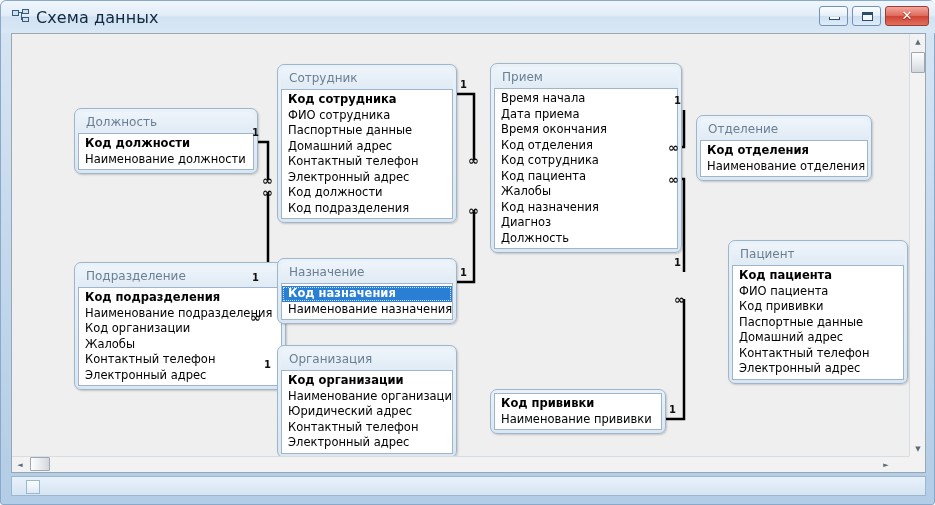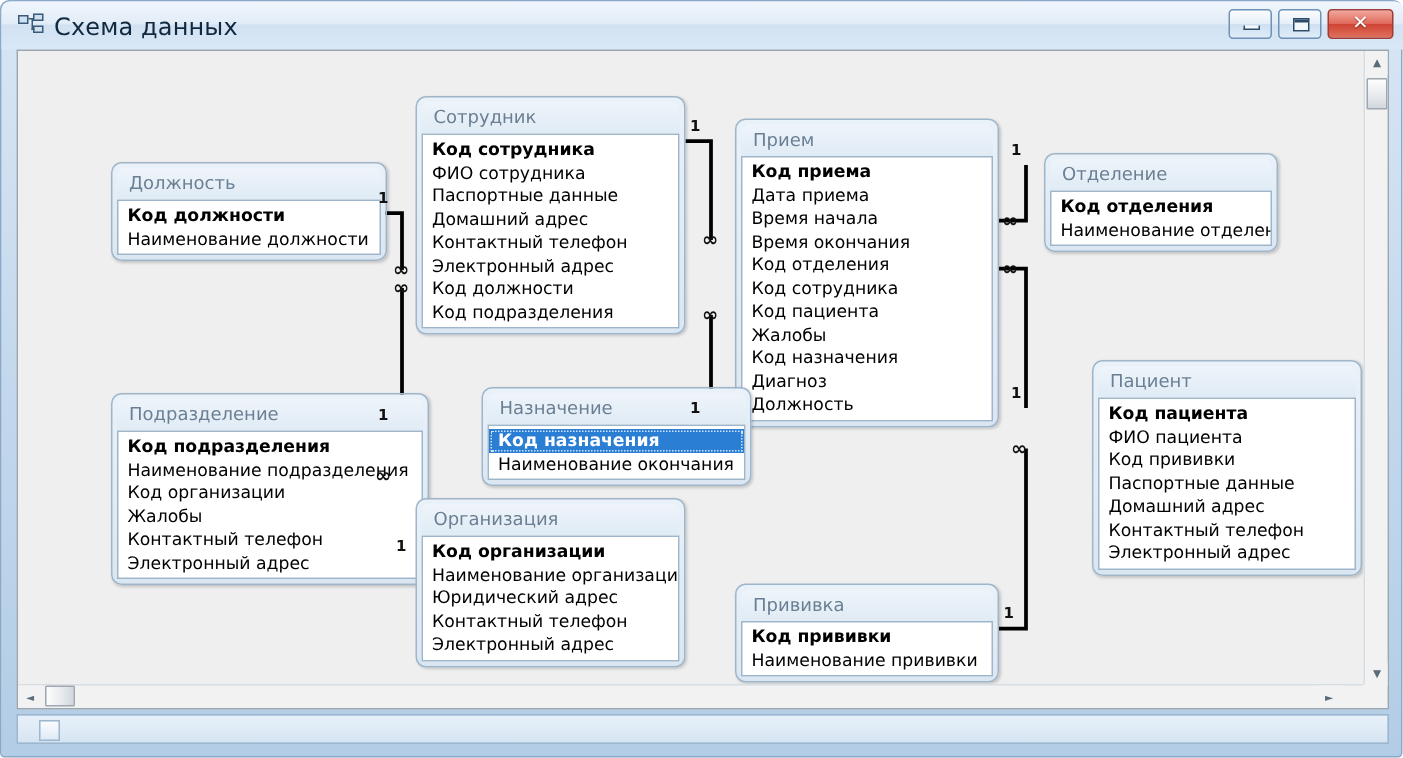--- a/index.html
+++ b/index.html
@@ -283,62 +283,61 @@
               <div class="fld pk">Код сотрудника</div>
               <div class="fld">ФИО сотрудника</div>
               <div class="fld">Паспортные данные</div>
               <div class="fld">Домашний адрес</div>
               <div class="fld">Контактный телефон</div>
               <div class="fld">Электронный адрес</div>
               <div class="fld">Код должности</div>
               <div class="fld">Код подразделения</div>
             </div>
           </div>
-          <div class="tbl" style="left: 478px; top: 29px; width: 176px; margin-top: 16px;">
+          <div class="tbl" style="left: 478px; top: 29px; width: 192px;">
             <div class="tbl-head">Прием</div>
             <div class="tbl-body">
-              <div class="fld pk">Код приема</div>
+              <div class="fld">Время начала</div>
               <div class="fld">Дата приема</div>
-              <div class="fld">Время начала</div>
               <div class="fld">Время окончания</div>
               <div class="fld">Код отделения</div>
               <div class="fld">Код сотрудника</div>
               <div class="fld">Код пациента</div>
               <div class="fld">Жалобы</div>
               <div class="fld">Код назначения</div>
               <div class="fld">Диагноз</div>
               <div class="fld">Должность</div>
             </div>
           </div>
-          <div class="tbl" style="left: 684px; top: 68px; width: 156px;">
+          <div class="tbl" style="left: 684px; top: 81px; width: 176px;">
             <div class="tbl-head">Отделение</div>
             <div class="tbl-body">
               <div class="fld pk">Код отделения</div>
               <div class="fld">Наименование отделения</div>
             </div>
           </div>
           <div class="tbl" style="left: 62px; top: 228px; width: 212px;">
             <div class="tbl-head">Подразделение</div>
             <div class="tbl-body">
               <div class="fld pk">Код подразделения</div>
               <div class="fld">Наименование подразделения</div>
               <div class="fld">Код организации</div>
               <div class="fld">Жалобы</div>
               <div class="fld">Контактный телефон</div>
               <div class="fld">Электронный адрес</div>
             </div>
           </div>
-          <div class="tbl" style="left: 265px; top: 224px; width: 180px; margin-left: 44px;">
+          <div class="tbl" style="left: 265px; top: 224px; width: 180px;">
             <div class="tbl-head">Назначение</div>
             <div class="tbl-body">
               <div class="fld pk sel">Код  назначения</div>
-              <div class="fld">Наименование  окончания</div>
-            </div>
-          </div>
-          <div class="tbl" style="left: 265px; top: 298px; width: 180px;">
+              <div class="fld">Наименование  назначения</div>
+            </div>
+          </div>
+          <div class="tbl" style="left: 265px; top: 311px; width: 180px;">
             <div class="tbl-head">Организация</div>
             <div class="tbl-body">
               <div class="fld pk">Код организации</div>
               <div class="fld">Наименование организации</div>
               <div class="fld">Юридический адрес</div>
               <div class="fld">Контактный телефон</div>
               <div class="fld">Электронный адрес</div>
             </div>
           </div>
           <div class="tbl" style="left: 716px; top: 206px; width: 180px;">
@@ -347,21 +346,20 @@
               <div class="fld pk">Код пациента</div>
               <div class="fld">ФИО пациента</div>
               <div class="fld">Код прививки</div>
               <div class="fld">Паспортные данные</div>
               <div class="fld">Домашний адрес</div>
               <div class="fld">Контактный телефон</div>
               <div class="fld">Электронный адрес</div>
             </div>
           </div>
           <div class="tbl" style="left: 478px; top: 355px; width: 176px;">
-            <div class="tbl-head">Прививка</div>
             <div class="tbl-body">
               <div class="fld pk">Код прививки</div>
               <div class="fld">Наименование прививки</div>
             </div>
           </div>
         </div>
       <div id="cards-layer">
           <div class="card-label" style="left: 240px; top: 94px;">1</div>
           <div class="card-label card-inf" style="left: 250px; top: 140px;">∞</div>
           <div class="card-label" style="left: 240px; top: 239px;">1</div>

